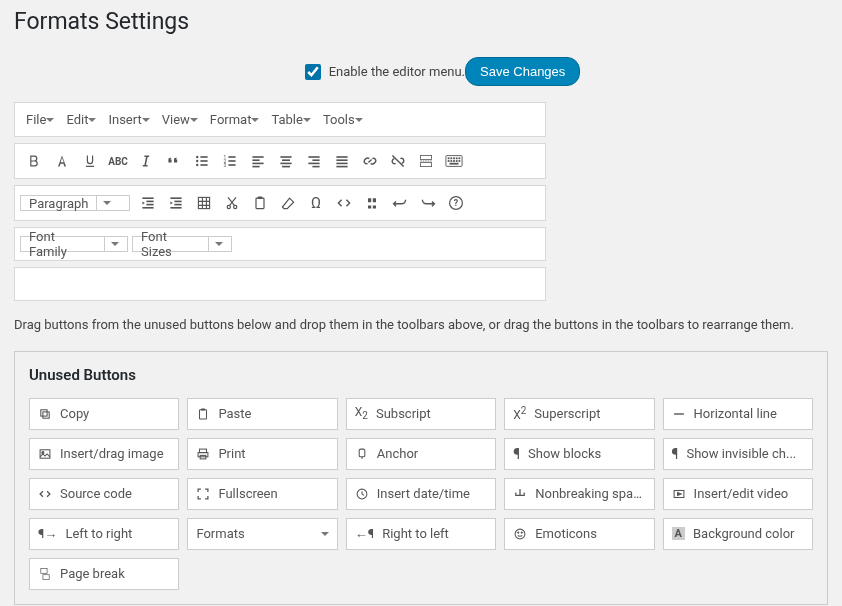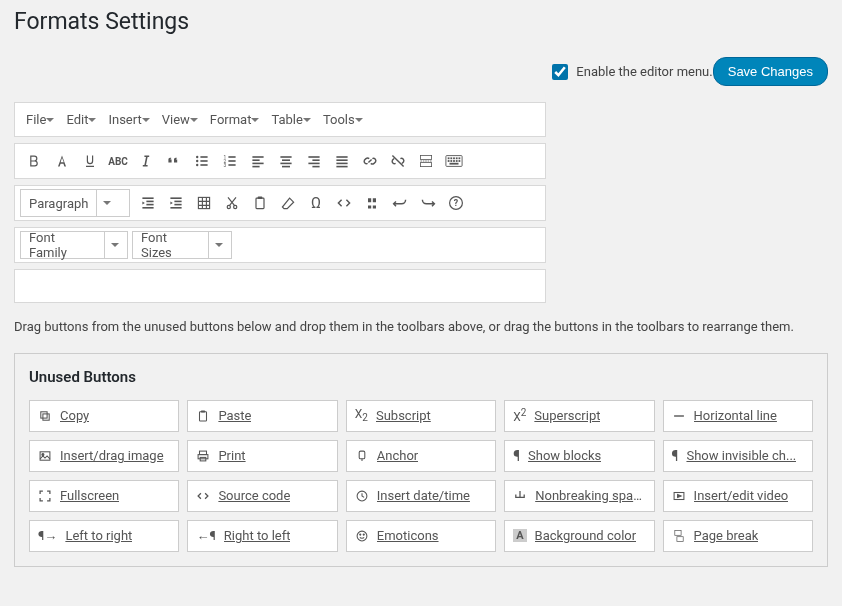--- a/index.html
+++ b/index.html
@@ -1,33 +1,33 @@
 <!DOCTYPE html>
 <html><head>
 <meta charset="utf-8">
 <style>
 * { box-sizing: border-box; margin: 0; padding: 0; }
 body { font-family: -apple-system, BlinkMacSystemFont, "Segoe UI", Roboto, sans-serif; background: #f1f1f1; padding: 8px 14px; font-size: 13px; color: #444; width: 842px; }
 h1 { font-size: 23px; font-weight: 400; color: #23282d; margin-bottom: 22px; }
-.top-row { display: flex; justify-content: flex-end; align-items: center; margin-bottom: 16px; margin-left: 43px; }
+.top-row { display: flex; justify-content: center; align-items: center; margin-bottom: 16px; margin-left: 43px; }
 .check-label { display: flex; align-items: center; gap: 8px; color: #444; }
 .check-label input { width: 16px; height: 16px; accent-color: #0073aa; }
 .save-btn { background: #0085ba; color: #fff; border: 1px solid #006799; border-radius: 13px; padding: 6px 14px; font-size: 13px; cursor: pointer; }
 .toolbar { background: #fff; border: 1px solid #d8d8d8; margin-bottom: 6px; display: flex; align-items: center; flex-wrap: wrap; padding: 3px 5px; min-height: 34px; width: 532px; }
 .menu-item { padding: 6px 6px; color: #555; cursor: pointer; display: inline-flex; align-items: center; gap: 0; }
 .caret { display: inline-block; width: 0; height: 0; border-left: 4px solid transparent; border-right: 4px solid transparent; border-top: 4px solid #777; }
 .tb-btn { width: 28px; height: 28px; display: inline-flex; align-items: center; justify-content: center; color: #555; cursor: pointer; }
-.dd { border: 1px solid #ccc; height: 28px; display: inline-flex; align-items: center; padding: 0 8px; gap: 8px; color: #555; cursor: pointer; margin-right: 4px; font-size: 13px; }
+.dd { border: 1px solid #ccc; height: 16px; display: inline-flex; align-items: center; padding: 0 8px; gap: 8px; color: #555; cursor: pointer; margin-right: 4px; font-size: 13px; }
 .dd-caret-box { border-left: 1px solid #ccc; padding-left: 6px; height: 100%; display: flex; align-items: center; }
 .hint { color: #444; margin: 14px 0 16px; line-height: 1.5; }
 .unused-panel { border: 1px solid #ccc; background: #f1f1f1; padding: 14px; }
 .unused-panel h2 { font-size: 15px; font-weight: 600; color: #23282d; margin-bottom: 14px; }
 .unused-grid { display: grid; grid-template-columns: repeat(5, 1fr); gap: 8px; }
 .unused-btn { background: #fff; border: 1px solid #ccc; padding: 6px 8px; display: flex; align-items: center; gap: 8px; color: #555; font-size: 13px; cursor: move; height: 32px; overflow: hidden; white-space: nowrap; text-overflow: ellipsis; }
-.unused-btn .lbl { overflow: hidden; text-overflow: ellipsis; text-decoration: underline; }
+.unused-btn .lbl { overflow: hidden; text-overflow: ellipsis; }
 .unused-btn.dd-style { justify-content: space-between; }
 svg { flex-shrink: 0; }
 </style>
 </head>
 <body>
 
 <h1>Formats Settings</h1>
 
 <div class="top-row">
   <label class="check-label">
@@ -338,29 +338,29 @@
         <span style="font-size:14px">¶</span>
         <span class="lbl">Show blocks</span>
       </div>
     <div class="unused-btn">
         <span style="font-size:14px">¶</span>
         <span class="lbl">Show invisible ch...</span>
       </div>
 
     <div class="unused-btn">
         <svg width="14" height="14" viewBox="0 0 20 20" fill="none" stroke="currentColor" stroke-width="1.8">
+          <path d="M7 6l-4 4 4 4M13 6l4 4-4 4"></path>
+        </svg>
+        <span class="lbl">Source code</span>
+      </div>
+    <div class="unused-btn">
+        <svg width="14" height="14" viewBox="0 0 20 20" fill="none" stroke="currentColor" stroke-width="1.8">
           <path d="M3 7V3h4M17 7V3h-4M3 13v4h4M17 13v4h-4"></path>
         </svg>
         <span class="lbl">Fullscreen</span>
-      </div>
-    <div class="unused-btn">
-        <svg width="14" height="14" viewBox="0 0 20 20" fill="none" stroke="currentColor" stroke-width="1.8">
-          <path d="M7 6l-4 4 4 4M13 6l4 4-4 4"></path>
-        </svg>
-        <span class="lbl">Source code</span>
       </div>
     <div class="unused-btn">
         <svg width="14" height="14" viewBox="0 0 20 20" fill="none" stroke="currentColor" stroke-width="1.5">
           <circle cx="10" cy="10" r="7"></circle>
           <path d="M10 6v4l3 2"></path>
         </svg>
         <span class="lbl">Insert date/time</span>
       </div>
     <div class="unused-btn">
         <svg width="14" height="14" viewBox="0 0 20 20" fill="none" stroke="currentColor" stroke-width="1.8">
@@ -372,20 +372,24 @@
         <svg width="14" height="14" viewBox="0 0 20 20" fill="none" stroke="currentColor" stroke-width="1.5">
           <rect x="3" y="5" width="14" height="10"></rect>
           <path d="M8 8l5 2-5 2z" fill="currentColor"></path>
         </svg>
         <span class="lbl">Insert/edit video</span>
       </div>
 
     <div class="unused-btn">
         <span style="font-size:13px">¶→</span>
         <span class="lbl">Left to right</span>
+      </div>
+    <div class="unused-btn dd-style">
+        <span class="lbl">Formats</span>
+        <span class="caret"></span>
       </div>
     <div class="unused-btn">
         <span style="font-size:13px">←¶</span>
         <span class="lbl">Right to left</span>
       </div>
     <div class="unused-btn">
         <svg width="14" height="14" viewBox="0 0 20 20" fill="none" stroke="currentColor" stroke-width="1.5">
           <circle cx="10" cy="10" r="7"></circle>
           <circle cx="7.5" cy="8" r="0.8" fill="currentColor"></circle>
           <circle cx="12.5" cy="8" r="0.8" fill="currentColor"></circle>

